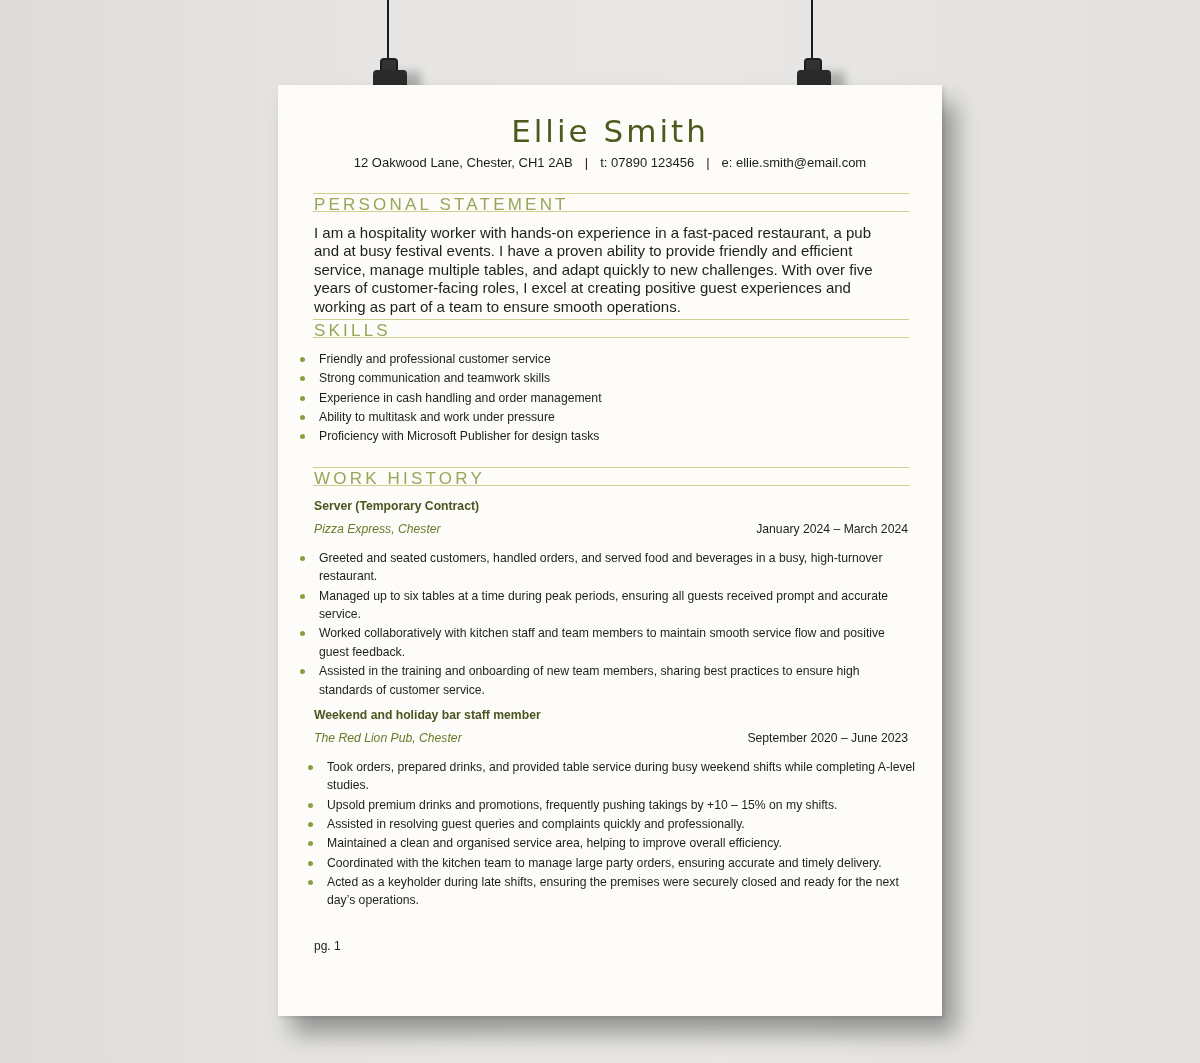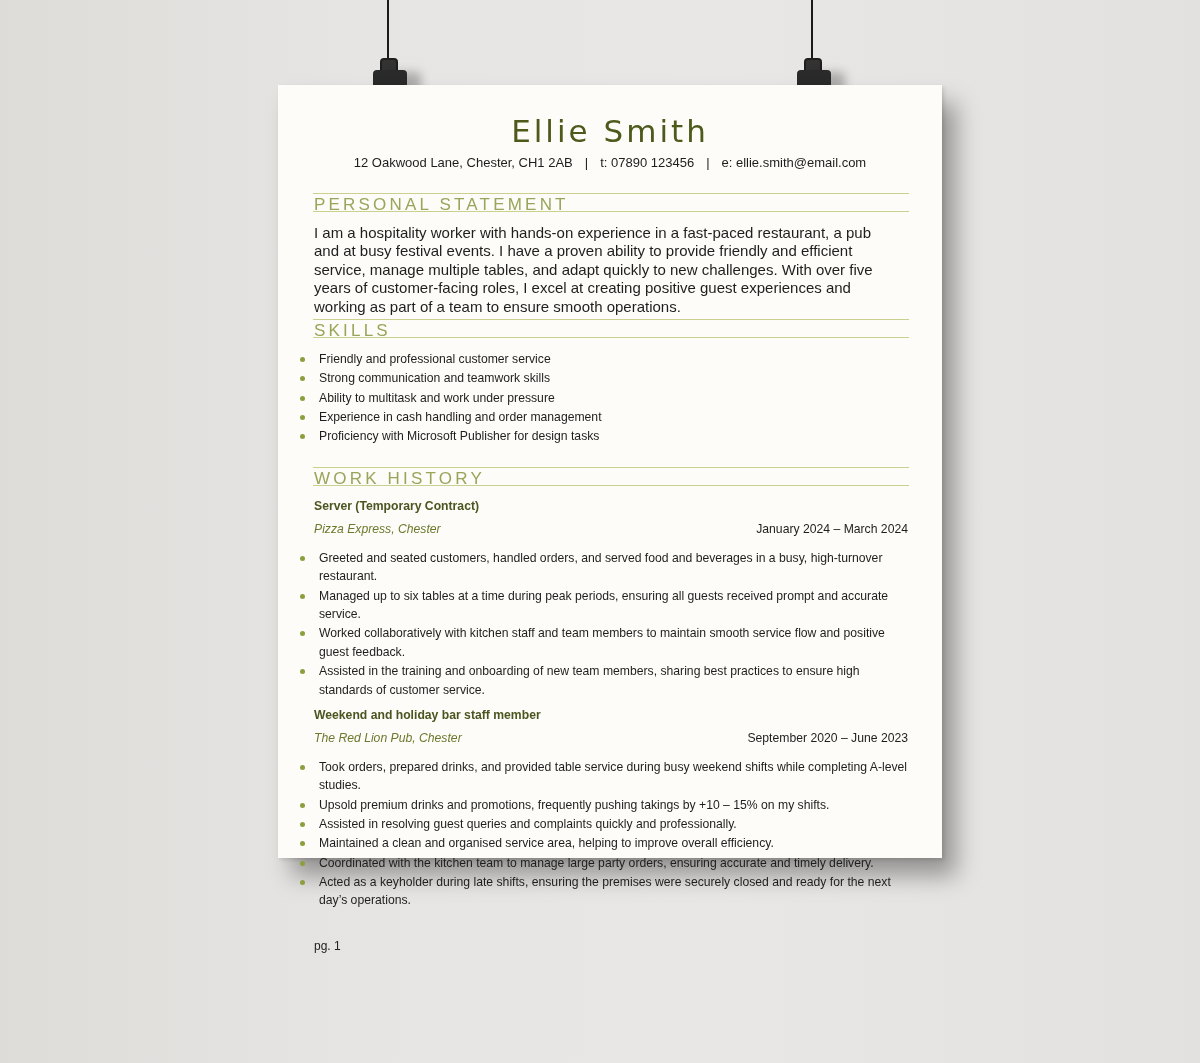--- a/index.html
+++ b/index.html
@@ -5,21 +5,21 @@
     html, body { margin: 0; padding: 0; }
     body {
       width: 1200px; height: 1063px; position: relative; overflow: hidden;
       background: linear-gradient(90deg, #dedcd9 0%, #e6e5e3 30%, #e8e7e5 60%, #e2e1df 100%);
       font-family: "Liberation Sans", sans-serif;
     }
     .string { position: absolute; top: 0; width: 2px; background: #1b1b1b; }
     .clip { position: absolute; width: 34px; height: 28px; background: #2a2a2a; border-radius: 4px 4px 3px 3px; box-shadow: 14px 2px 10px rgba(0,0,0,0.25); }
     .clip-knob { position: absolute; width: 14px; height: 14px; border: 2px solid #1e1e1e; border-radius: 4px; background: #333; }
     .paper {
-      position: absolute; left: 278px; top: 85px; width: 664px; height: 773px;
+      position: absolute; left: 278px; top: 85px; width: 664px; height: 931px;
       background: #fdfcf8;
       box-shadow: 14px 18px 22px rgba(0,0,0,0.35), 2px 2px 4px rgba(0,0,0,0.12);
     }
     .name {
       position: absolute; left: 0; right: 0; top: 28px; text-align: center;
       font-family: "DejaVu Sans", sans-serif; font-weight: normal;
       font-size: 31px; letter-spacing: 3px; color: #4e5a1c;
     }
     .contact {
       position: absolute; left: 0; right: 0; top: 70px; text-align: center;
@@ -65,43 +65,43 @@
     <span>PERSONAL STATEMENT</span>
   </div>
   <div class="para" style="top:139px;">I am a hospitality worker with hands-on experience in a fast-paced restaurant, a pub and at busy festival events. I have a proven ability to provide friendly and efficient service, manage multiple tables, and adapt quickly to new challenges. With over five years of customer-facing roles, I excel at creating positive guest experiences and working as part of a team to ensure smooth operations.</div>
 
   <div class="section-head" style="top:234px;">
     <span>SKILLS</span>
   </div>
   <ul class="bul" style="left:0; top:265px; width:600px;">
     <li><span class="dot"></span><span>Friendly and professional customer service</span></li>
     <li style="margin-top:0.9px;"><span class="dot"></span><span>Strong communication and teamwork skills</span></li>
+    <li style="margin-top:0.9px;"><span class="dot"></span><span>Experience in cash handling and order management</span></li>
     <li style="margin-top:0.9px;"><span class="dot"></span><span>Ability to multitask and work under pressure</span></li>
-    <li style="margin-top:0.9px;"><span class="dot"></span><span>Experience in cash handling and order management</span></li>
     <li style="margin-top:0.9px;"><span class="dot"></span><span>Proficiency with Microsoft Publisher for design tasks</span></li>
   </ul>
 
   <div class="section-head" style="top:382px;">
     <span>WORK HISTORY</span>
   </div>
 
   <div class="job-title" style="top:414px;">Server (Temporary Contract)</div>
   <div class="job-org" style="top:437px;">Pizza Express, Chester</div>
   <div class="job-date" style="top:437px;">January 2024 – March 2024</div>
   <ul class="bul" style="left:0; top:464px; width:632px;">
     <li><span class="dot"></span><span>Greeted and seated customers, handled orders, and served food and beverages in a busy, high-turnover restaurant.</span></li>
     <li style="margin-top:0.9px;"><span class="dot"></span><span>Managed up to six tables at a time during peak periods, ensuring all guests received prompt and accurate service.</span></li>
     <li style="margin-top:0.9px;"><span class="dot"></span><span>Worked collaboratively with kitchen staff and team members to maintain smooth service flow and positive guest feedback.</span></li>
     <li style="margin-top:0.9px;"><span class="dot"></span><span>Assisted in the training and onboarding of new team members, sharing best practices to ensure high standards of customer service.</span></li>
   </ul>
 
   <div class="job-title" style="top:623px;">Weekend and holiday bar staff member</div>
   <div class="job-org" style="top:646px;">The Red Lion Pub, Chester</div>
   <div class="job-date" style="top:646px;">September 2020 – June 2023</div>
-  <ul class="bul" style="left:0; top:673px; width:632px;">
+  <ul class="bul" style="left:8px; top:673px; width:632px;">
     <li><span class="dot"></span><span>Took orders, prepared drinks, and provided table service during busy weekend shifts while completing A-level studies.</span></li>
     <li style="margin-top:0.9px;"><span class="dot"></span><span>Upsold premium drinks and promotions, frequently pushing takings by +10 – 15% on my shifts.</span></li>
     <li style="margin-top:0.9px;"><span class="dot"></span><span>Assisted in resolving guest queries and complaints quickly and professionally.</span></li>
     <li style="margin-top:0.9px;"><span class="dot"></span><span>Maintained a clean and organised service area, helping to improve overall efficiency.</span></li>
     <li style="margin-top:0.9px;"><span class="dot"></span><span>Coordinated with the kitchen team to manage large party orders, ensuring accurate and timely delivery.</span></li>
     <li style="margin-top:0.9px;"><span class="dot"></span><span>Acted as a keyholder during late shifts, ensuring the premises were securely closed and ready for the next day’s operations.</span></li>
   </ul>
 
   <div class="page-num">pg. 1</div>
 </div>

